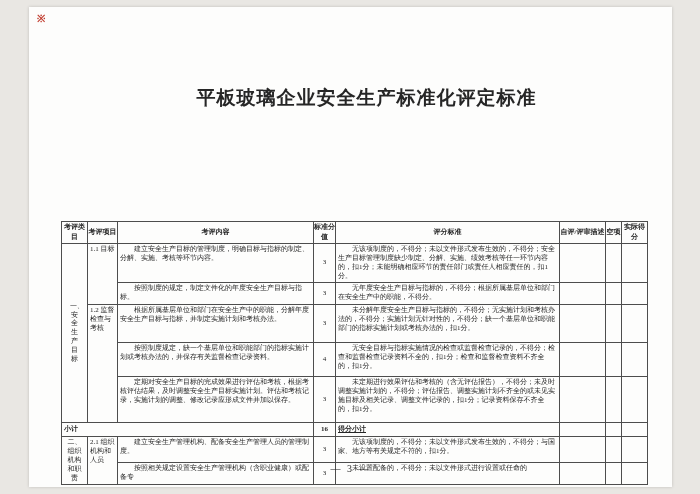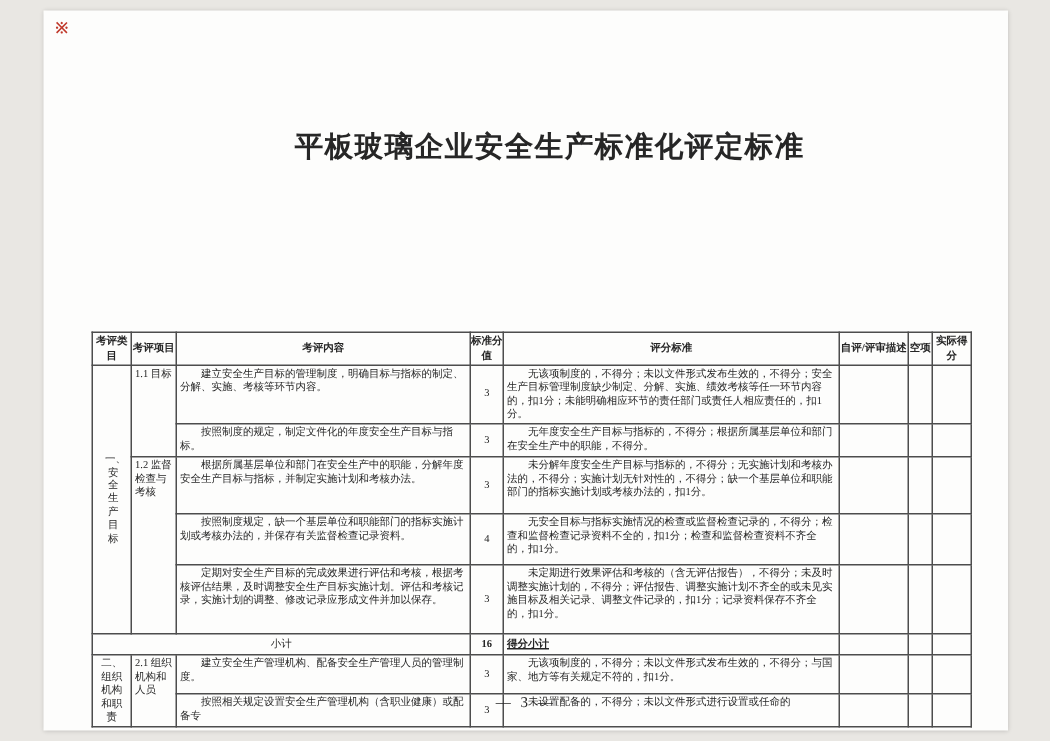--- a/index.html
+++ b/index.html
@@ -35,24 +35,24 @@
   table {
     border-collapse:collapse; table-layout:fixed; width:586px;
     font-size:7px; line-height:1.28;
   }
   th,td { border:1px solid #4d4d4d; padding:1px 2px; vertical-align:top; overflow:hidden; }
   th { font-weight:bold; text-align:center; vertical-align:middle; padding:1px 0; line-height:1.3; }
   td.score { text-align:center; vertical-align:middle; }
   td.content, td.standard { text-indent:2em; }
   td.vert { vertical-align:middle; text-align:center; }
   td.vert .inner { margin:0 auto; }
-  .i1 { width:9px;text-align:right; }
+  .i1 { width:9px; }
   .i2 { width:17px; }
   td.item { vertical-align:top; text-align:left; }
-  td.sub-label { text-align:center; font-weight:normal; vertical-align:middle; }
+  td.sub-label { text-align:left; font-weight:bold; vertical-align:middle; }
   td.sub-score { text-align:center; font-weight:bold; vertical-align:middle; }
   td.sub-text { font-weight:bold; vertical-align:middle;text-decoration:underline; }
   .footer {
     position:absolute; bottom:13px; left:0; width:100%;
     text-align:center; font-size:10px; letter-spacing:2px;
   }
 </style>
 </head>
 <body>
 

